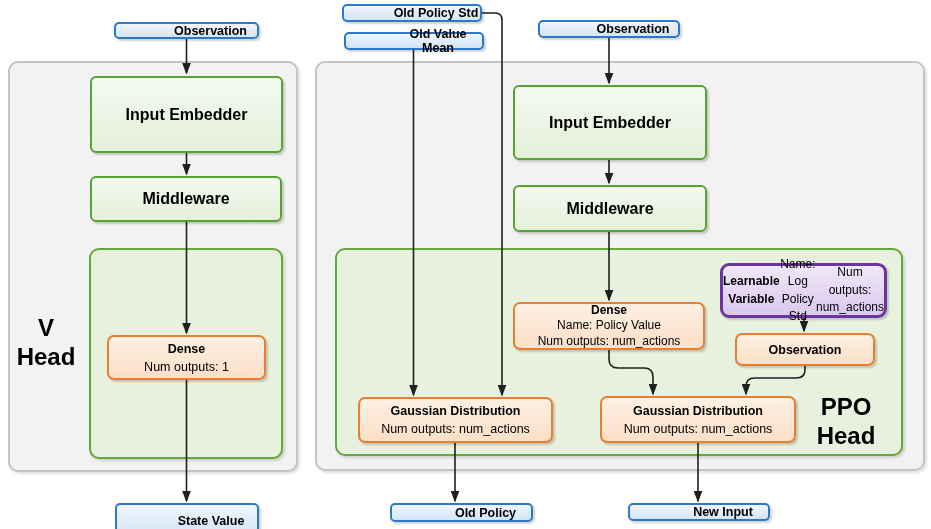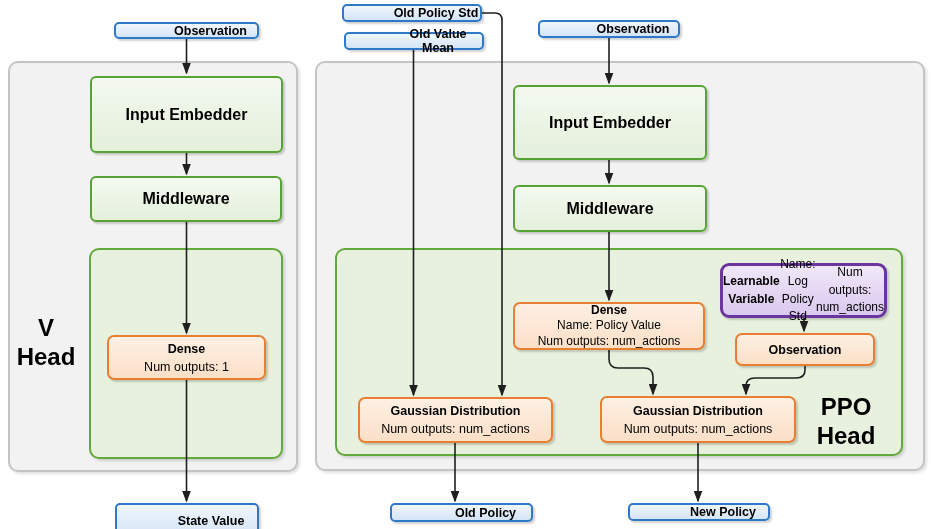--- a/index.html
+++ b/index.html
@@ -147,16 +147,16 @@
     <span class="ndetail">Num outputs: num_actions</span>
   </div>
   <div class="node orange two" style="left:600px;top:396px;width:196px;height:47px;">
     <span class="ntitle">Gaussian Distribution</span>
     <span class="ndetail">Num outputs: num_actions</span>
   </div>
   <div class="node blue" style="left:390px;top:503px;width:143px;height:19px;">
     <span>Old Policy</span>
   </div>
   <div class="node blue" style="left:628px;top:503px;width:142px;height:18px;">
-    <span>New Policy</span>
+    <span>New Input</span>
   </div>
 
 </div>
 
 </body></html>

